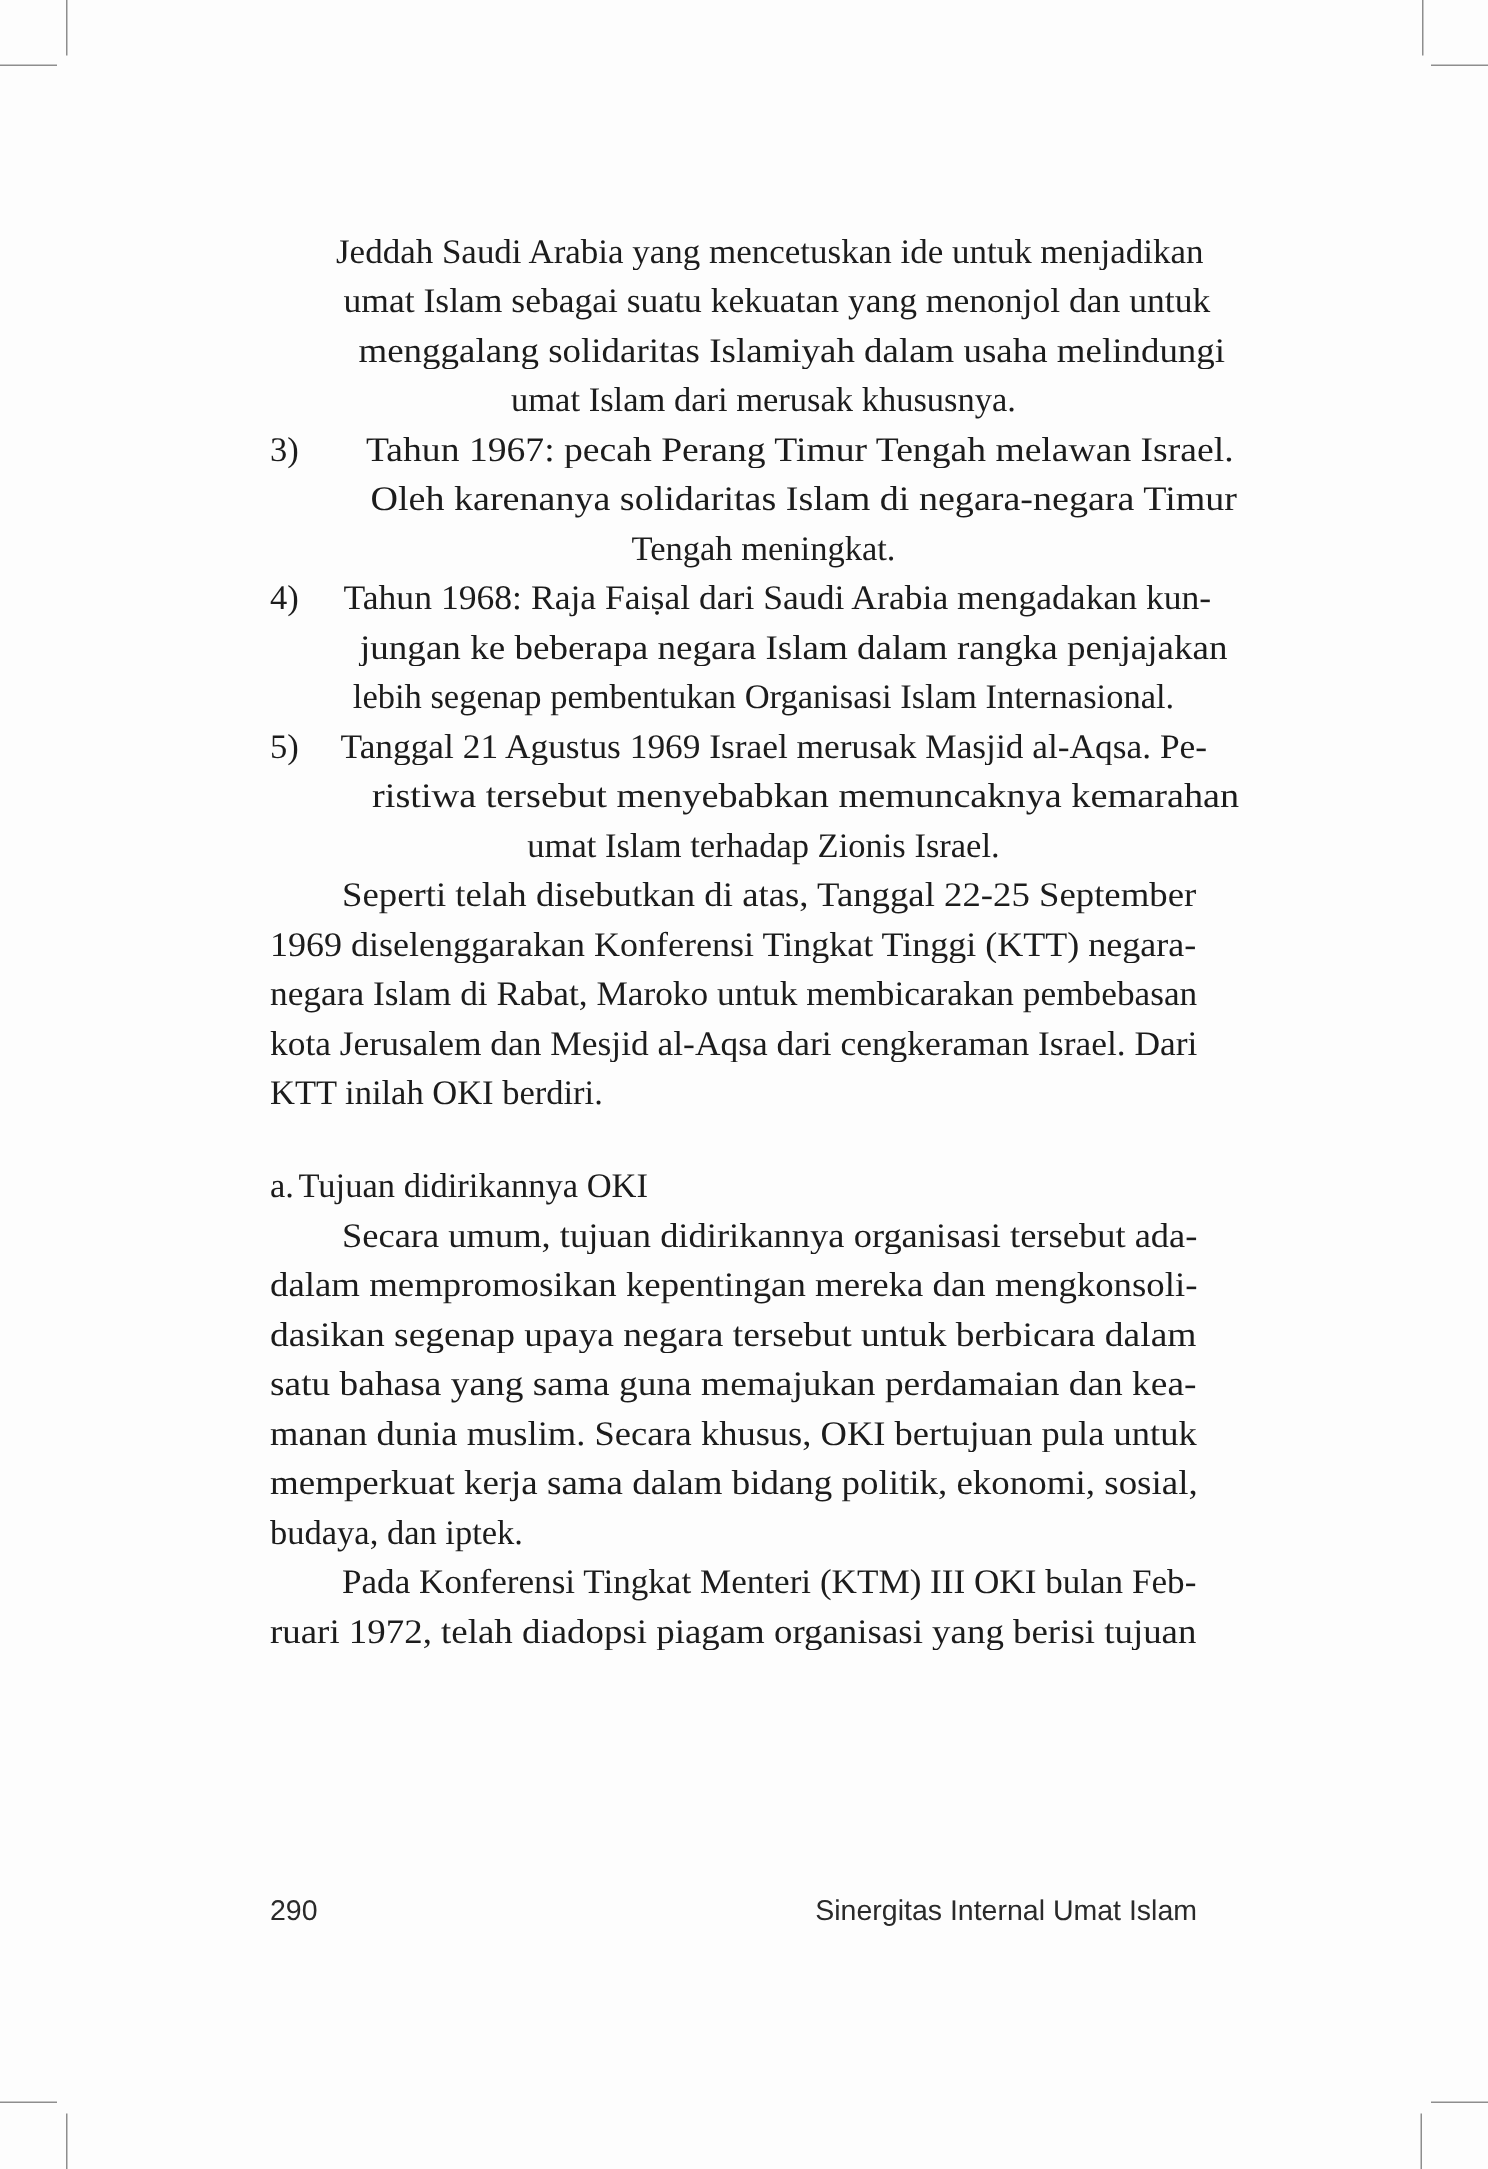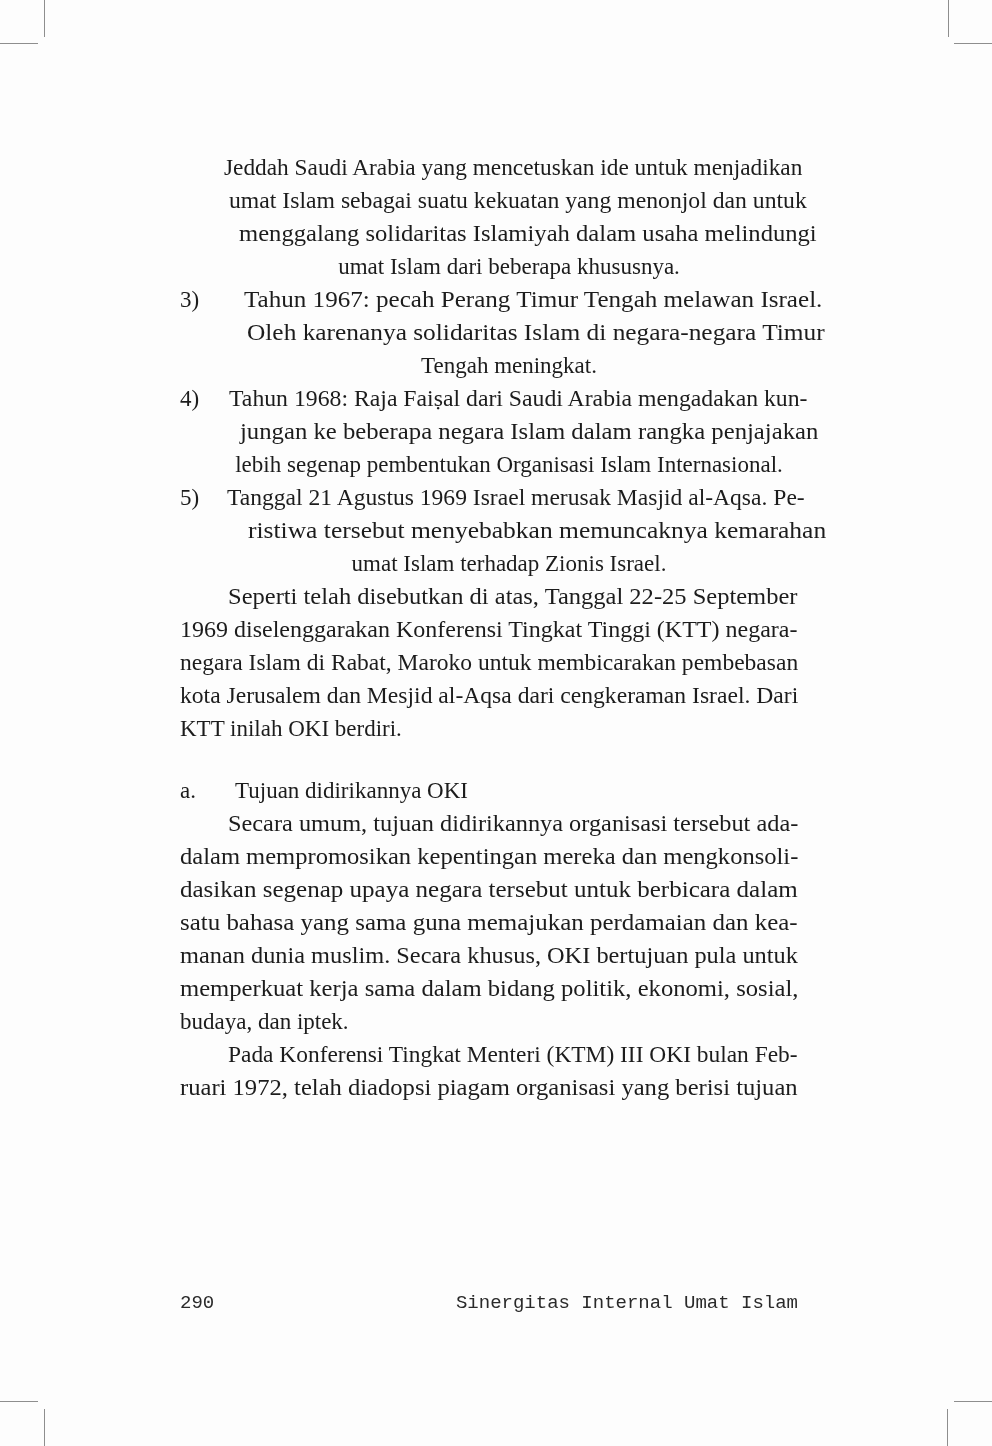--- a/index.html
+++ b/index.html
@@ -28,49 +28,49 @@
     position:absolute;left:180px;top:151px;width:618px;
     font-size:23px;
   }
   .block{position:relative;}
   .block .marker{position:absolute;left:0;top:0;line-height:33px;}
   .continuation .lines,.list-item .lines{margin-left:40px;text-align:center;}
   .line{line-height:33px;white-space:nowrap;overflow:visible;}
   .indent{display:inline-block;width:48px;}
   .ltext{display:inline-block;white-space:nowrap;transform-origin:0 60%;}
   .heading{margin-top:29px;}
-  .heading .heading-text{display:inline-block;margin-left:55px;line-height:33px;}
+  .heading .heading-text{display:inline-block;margin-left:19px;line-height:33px;}
 
   
   .footer{
     position:absolute;left:180px;top:1263px;width:618px;
     display:flex;justify-content:space-between;align-items:baseline;
-    font-family:Liberation Mono, monospace;
-    font-size:19px;color:#2a2a2a;line-height:24px;margin-top:28px;
+    font-family:Liberation Sans, sans-serif;
+    font-size:19px;color:#2a2a2a;line-height:24px;
   }
 </style>
 </head>
 <body>
 
 <div id="cm-tl-v" class="crop v"></div>
 <div id="cm-tl-h" class="crop h"></div>
 <div id="cm-tr-v" class="crop v"></div>
 <div id="cm-tr-h" class="crop h"></div>
 <div id="cm-bl-h" class="crop h"></div>
 <div id="cm-bl-v" class="crop v"></div>
 <div id="cm-br-h" class="crop h"></div>
 <div id="cm-br-v" class="crop v"></div>
 
 <div class="text-column">
     <div class="block continuation">
       <div class="lines">
         <div class="line"><span class="ltext" style="transform: scaleX(1.01404);">Jeddah Saudi Arabia yang mencetuskan ide untuk menjadikan</span></div>
         <div class="line"><span class="ltext" style="transform: scaleX(1.0303);">umat Islam sebagai suatu kekuatan yang menonjol dan untuk</span></div>
         <div class="line"><span class="ltext" style="transform: scaleX(1.07037);">menggalang solidaritas Islamiyah dalam usaha melindungi</span></div>
-        <div class="line"><span class="ltext">umat Islam dari beberapa khususnya.</span></div>
+        <div class="line"><span class="ltext">umat Islam dari merusak khususnya.</span></div>
       </div>
     </div>
     <div class="block list-item">
       <span class="marker">3)</span>
       <div class="lines">
         <div class="line"><span class="ltext" style="transform: scaleX(1.09057);">Tahun 1967: pecah Perang Timur Tengah melawan Israel.</span></div>
         <div class="line"><span class="ltext" style="transform: scaleX(1.10305);">Oleh karenanya solidaritas Islam di negara-negara Timur</span></div>
         <div class="line"><span class="ltext">Tengah meningkat.</span></div>
       </div>
     </div>

